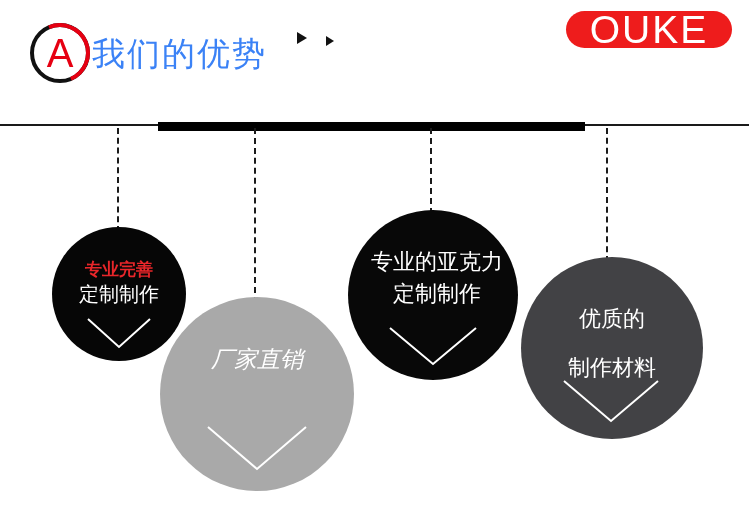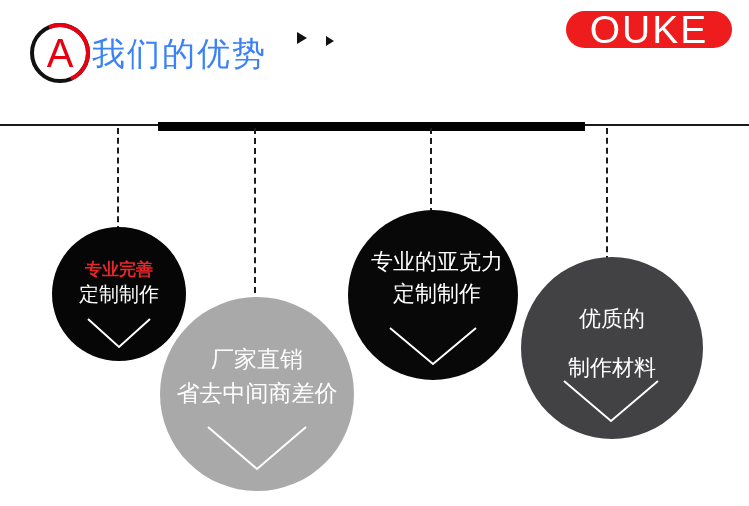--- a/index.html
+++ b/index.html
@@ -168,20 +168,21 @@
   #bubble-1 .line { font-size: 17px; font-weight: 700; }
   #bubble-1 .line.main { font-size: 20px; font-weight: 500; margin-top: 2px; }
   #bubble-1 .chev { left: 34px; top: 90px; }
 
   
   #bubble-2 {
     left: 160px; top: 297px;
     width: 194px; height: 194px;
     background: #a9a9a9;
     padding-top: 48px;
+    font-style: italic;
   }
   #bubble-2 .line { font-size: 23px; font-weight: 400; }
   #bubble-2 .line.second { margin-top: 5px; }
   #bubble-2 .chev { left: 46px; top: 128px; }
 
   
   #bubble-3 {
     left: 348px; top: 210px;
     width: 170px; height: 170px;
     background: #080808;
@@ -238,21 +239,20 @@
     <div class="line main">定制制作</div>
     <div class="chev">
       <svg width="66" height="34" viewBox="0 0 66 34">
           <path d="M2 2 L33 30 L64 2" fill="none" stroke="#ffffff" stroke-width="2"></path>
         </svg>
     </div>
   </div>
 
   <div class="bubble" id="bubble-2" style="background: rgb(169, 169, 169);">
     <div class="line">厂家直销</div>
-    <div class="line second">省去中间商差价</div>
     <div class="chev">
       <svg width="102" height="48" viewBox="0 0 102 48">
           <path d="M2 2 L51 44 L100 2" fill="none" stroke="#ffffff" stroke-width="2"></path>
         </svg>
     </div>
   </div>
 
   <div class="bubble" id="bubble-3" style="background: rgb(8, 8, 8);">
     <div class="line">专业的亚克力</div>
     <div class="line second">定制制作</div>

